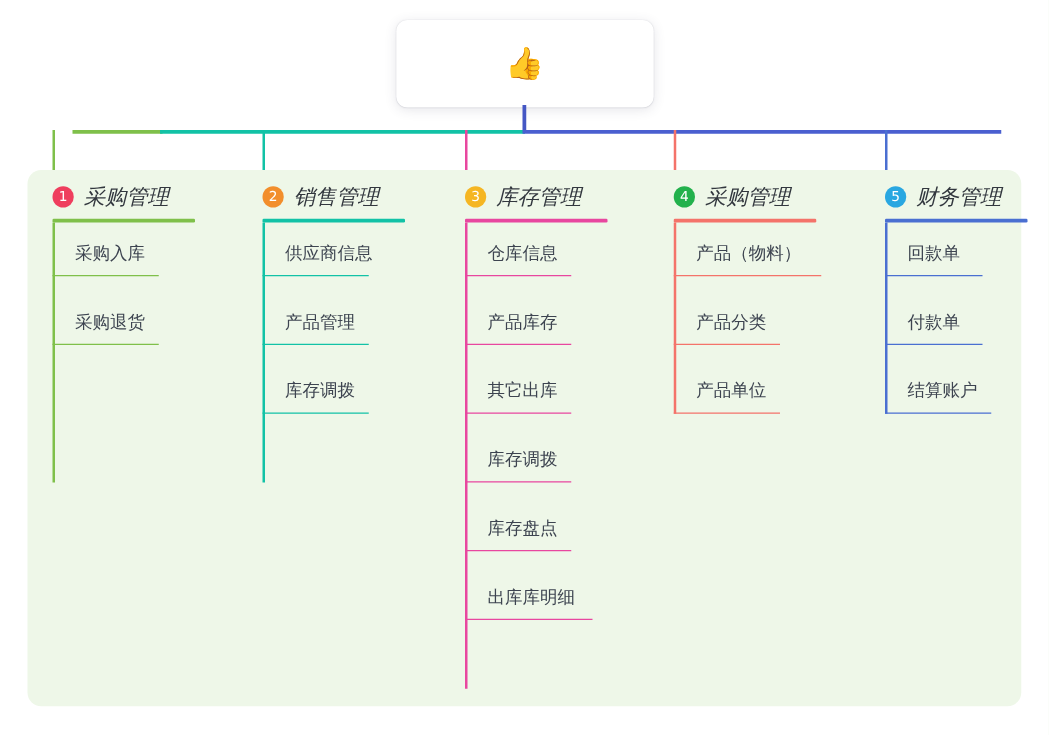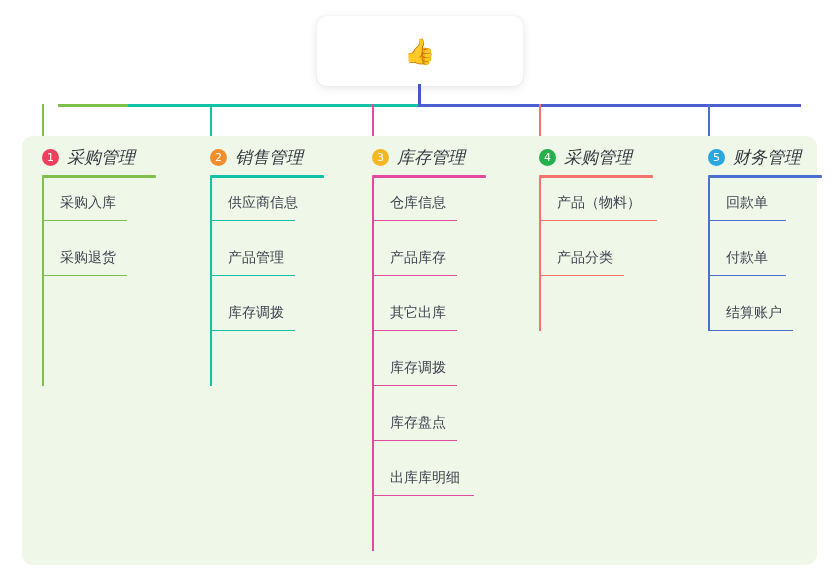--- a/index.html
+++ b/index.html
@@ -246,20 +246,24 @@
           <div class="items" style="height: 165px;">
             <div class="spine" style="background: rgb(244, 115, 106); height: 153px;"></div>
             <div class="leaf">
               <span class="leaf-label">产品（物料）</span>
               <div class="leaf-rule" style="background: rgb(244, 115, 106); width: 118px;"></div>
             </div>
             <div class="leaf">
               <span class="leaf-label">产品分类</span>
               <div class="leaf-rule" style="background: rgb(244, 115, 106); width: 85px;"></div>
             </div>
+            <div class="leaf">
+              <span class="leaf-label">产品单位</span>
+              <div class="leaf-rule" style="background: rgb(244, 115, 106); width: 85px;"></div>
+            </div>
           </div>
         </div>
         <div class="column" style="left: 676px; width: 160px; top: 6px;">
           <div class="col-header">
             <span class="badge" style="background: rgb(41, 167, 225);">5</span>
             <span class="col-title">财务管理</span>
           </div>
           <div class="col-rule" style="background: rgb(74, 111, 209); width: 114px; margin-left: 10px;"></div>
           <div class="items" style="height: 165px;">
             <div class="spine" style="background: rgb(74, 111, 209); height: 153px;"></div>

